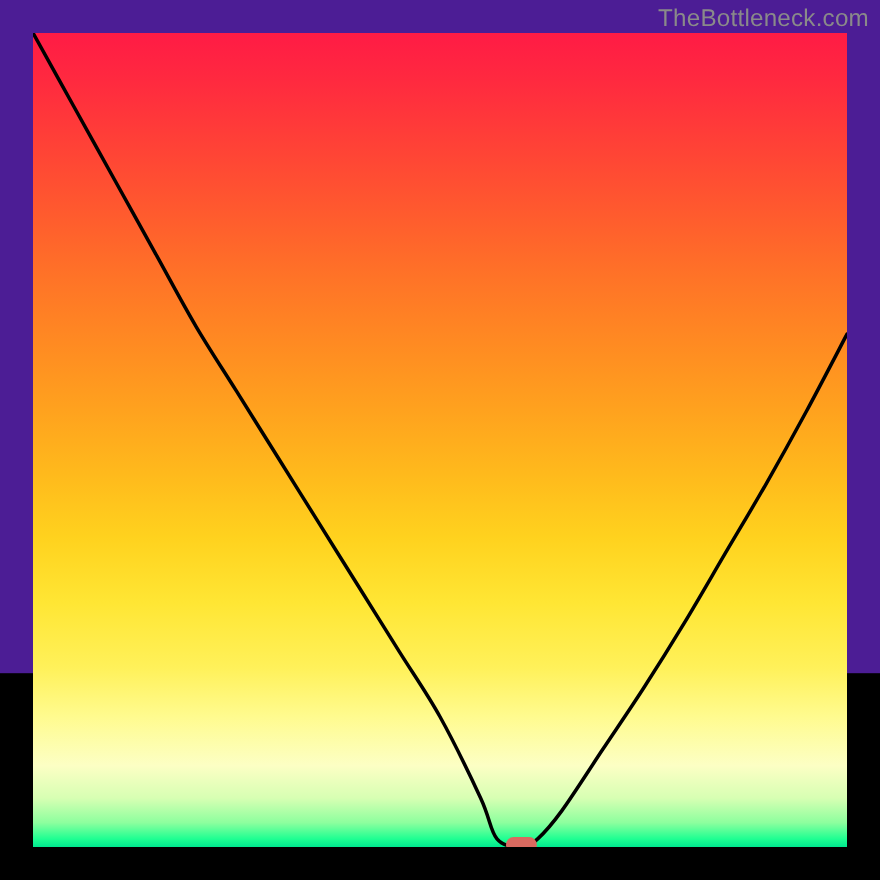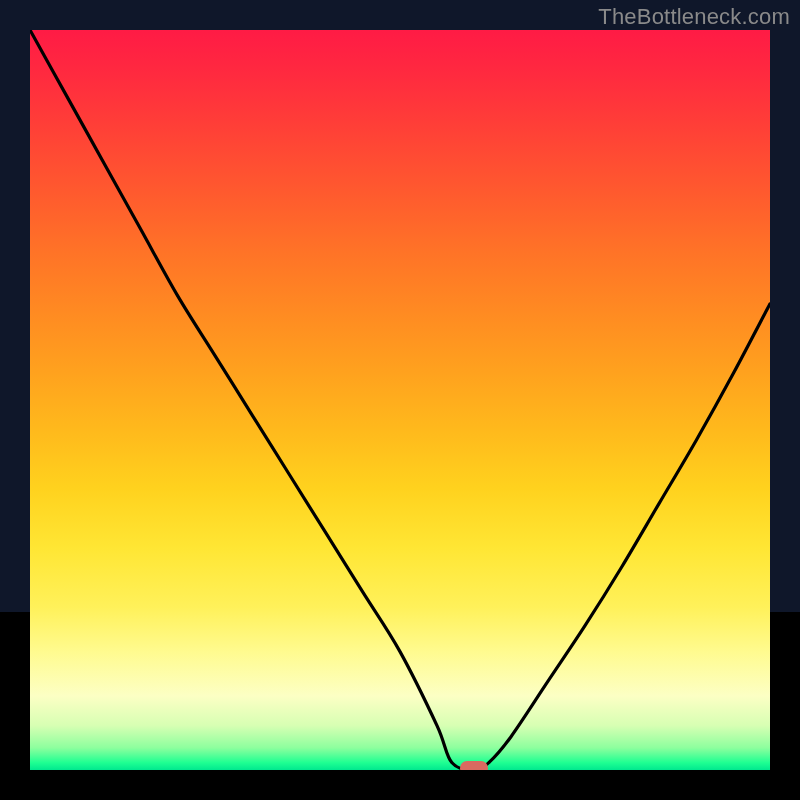--- a/index.html
+++ b/index.html
@@ -10,21 +10,21 @@
     background: #000;
     overflow: hidden;
     font-family: Arial, Helvetica, sans-serif;
   }
   .frame {
     position: absolute;
     top: 0;
     left: 0;
     width: 800px;
     height: 612px;
-    background: #0f172a;
+    background: #4c1d95;
   }
   .plot-area {
     position: absolute;
     top: 30px;
     left: 30px;
     width: 740px;
     height: 740px;
     overflow: hidden;
   }
   .gradient {

